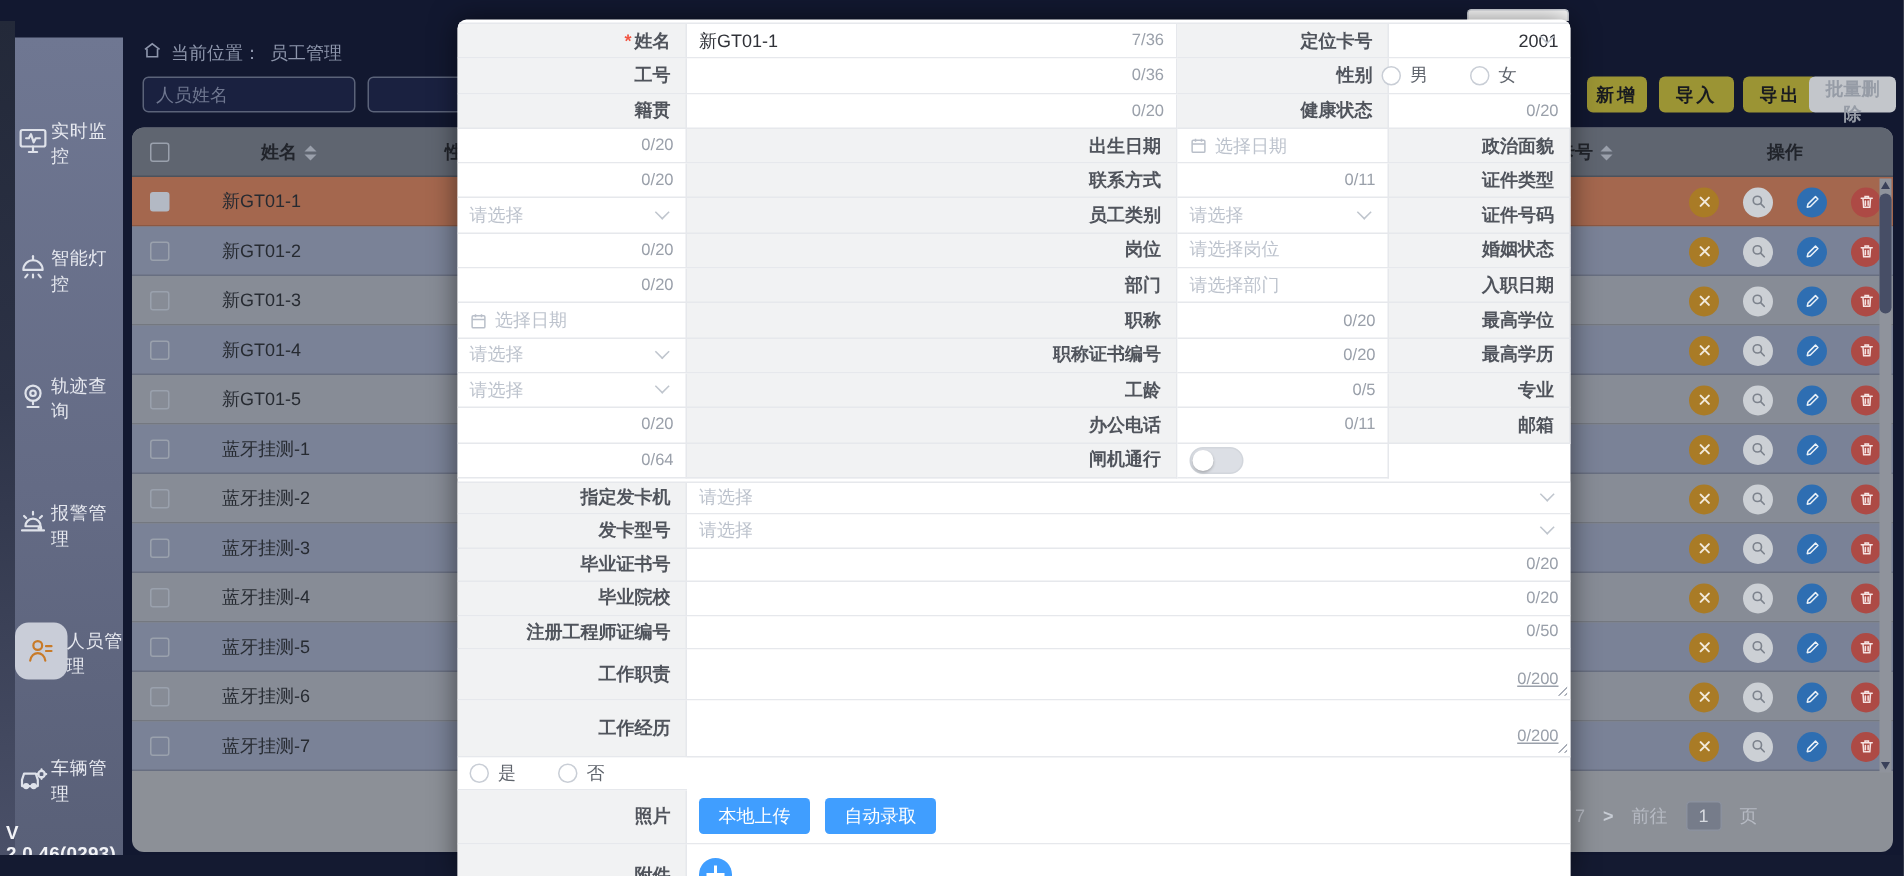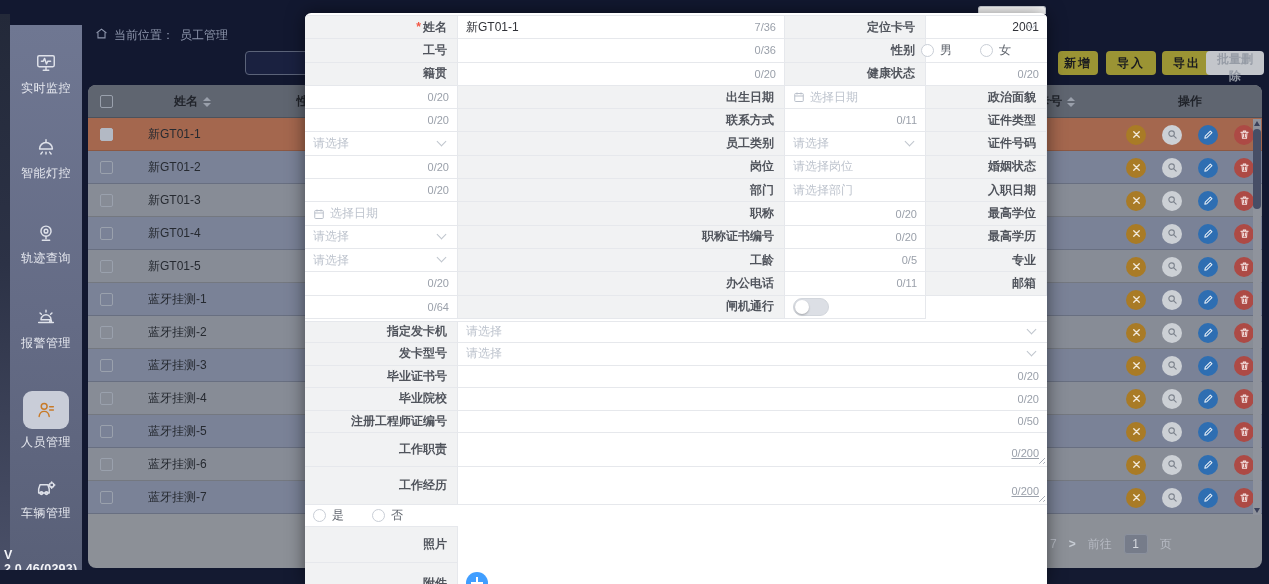--- a/index.html
+++ b/index.html
@@ -5,21 +5,21 @@
   html,body{margin:0;padding:0;background:#0b0f20;}
   *{box-sizing:border-box;font-family:"Liberation Sans","DejaVu Sans",sans-serif;}
   .stage{position:relative;width:1269px;height:584px;overflow:hidden;background:#121830;}
 
   
   .leftstrip{position:absolute;left:0;top:14px;width:10px;height:556px;
     background:linear-gradient(180deg,#232939 0%,#2c3246 45%,#4a5068 100%);}
   .sidebar{position:absolute;left:10px;top:25px;width:72px;height:545px;
     background:linear-gradient(180deg,#6f7792 0%,#646b85 55%,#596078 100%);
     display:flex;flex-direction:column;align-items:center;padding-top:26px;}
-  .side-item{width:72px;height:85px;display:flex;flex-direction:column;align-items:center;
+  .side-item{width:72px;height:85px;display:flex;align-items:center;
     justify-content:flex-start;cursor:pointer;color:#dfe2ea;}
   .side-item .ic{width:24px;height:24px;display:flex;align-items:center;justify-content:center;}
   .side-item .ic svg{width:22px;height:22px;}
   .side-item .lb{margin-top:5px;font-size:12px;color:#e6e8ef;letter-spacing:.5px;}
   .side-item.active .icbox{width:46px;height:38px;border-radius:9px;background:#c9cdd8;
     display:flex;align-items:center;justify-content:center;color:#c87a28;}
   .version{position:absolute;left:4px;bottom:8px;width:76px;color:#f2f3f7;font-weight:bold;
     font-size:12.5px;letter-spacing:.2px;}
 
   
@@ -206,20 +206,21 @@
 
   <div class="breadcrumb">
     <span><svg viewBox="0 0 24 24" fill="none" stroke="#8e96ac" stroke-width="2">
           <path d="M3 11L12 4l9 7"></path>
           <path d="M5.5 10v10h13V10"></path>
         </svg></span>
     <span>当前位置：</span>
     <span>员工管理</span>
   </div>
 
+  <input class="search-input" placeholder="人员姓名" style="">
   <div class="input-stub"></div>
 
   <div id="toolbar-buttons">
       <button class="tbtn" style="left: 1058px; width: 40px;">新增</button>
       <button class="tbtn" style="left: 1106px; width: 50px;">导入</button>
       <button class="tbtn" style="left: 1162px; width: 50px;">导出</button>
       <button class="tbtn disabled" style="left: 1206px; width: 58px; letter-spacing: 0px;">批量删除</button>
     </div>
 
   <div class="card">
@@ -964,20 +965,24 @@
             <span class="opt">
               <span class="radio"></span>
               <span>否</span>
             </span>
           </div>
         </div>
         <div class="row1" style="height: 36px;">
           <div class="fl">
             <span>照片</span>
           </div>
+          <div class="ff">
+            <button class="blue-btn">本地上传</button>
+            <button class="blue-btn">自动录取</button>
+          </div>
         </div>
         <div class="row1" style="height: 42px;">
           <div class="fl">
             <span>附件</span>
           </div>
           <div class="ff">
             <div class="add-circle"></div>
           </div>
         </div>
       </div>

